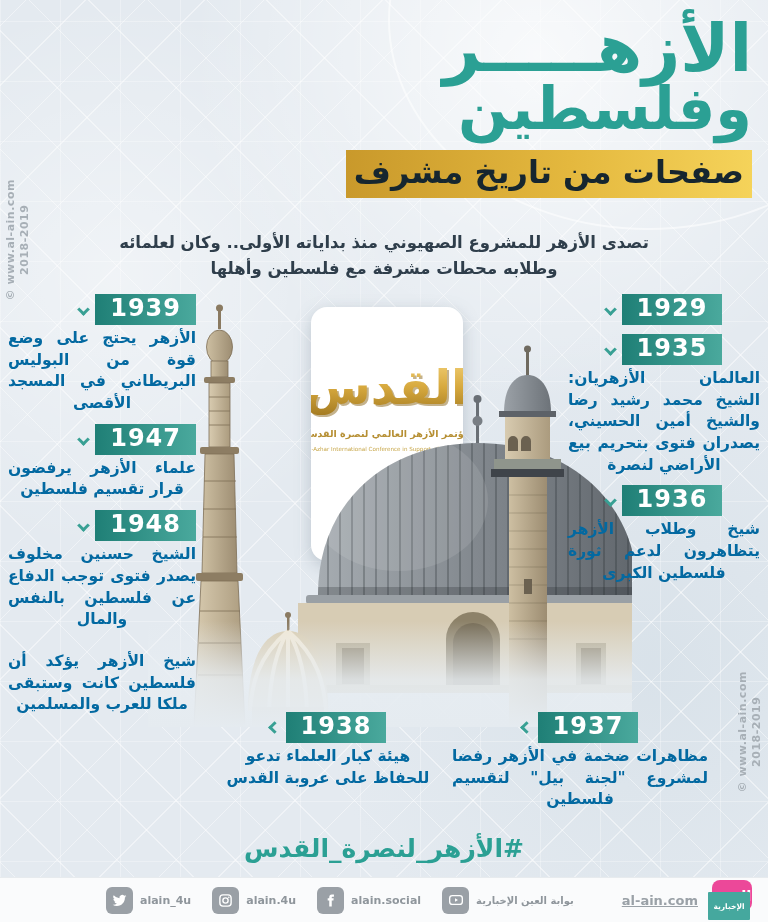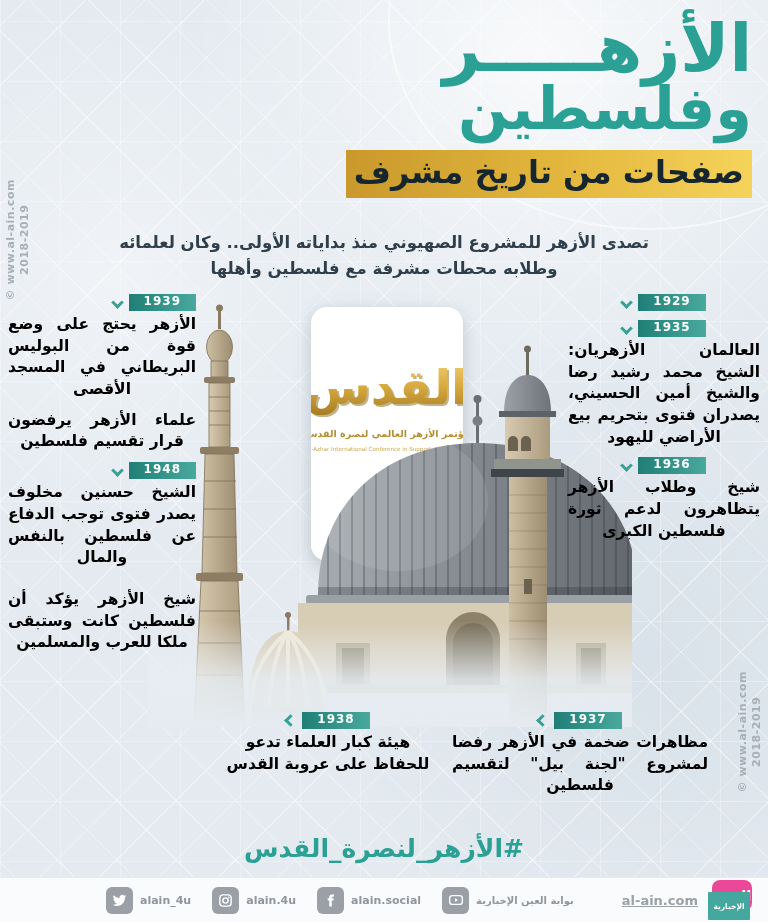--- a/index.html
+++ b/index.html
@@ -41,26 +41,26 @@
   
   .col { position:absolute; z-index:6; }
   .col-left  { right:572px; left:12px;  top:294px; width:188px; }
   .col-right { right:8px;  top:294px; width:192px; left:auto; }
   .entry { margin-bottom:9px; }
   .entry-head { display:flex; direction:ltr; align-items:center; gap:7px; margin-bottom:3px; }
   .entry-head.end    { justify-content:flex-end; }
   .entry-head.center { justify-content:center; }
   .year-badge { display:inline-block; min-width:60px; text-align:center;
     padding:0 15px 3px; background:linear-gradient(90deg,#1f7f76,#4aa99d);
-    color:#fff; font-size:12px; font-weight:bold; letter-spacing:1px; }
+    color:#fff; font-size:24px; font-weight:bold; letter-spacing:1px; }
   .chev { width:9px; height:9px; display:inline-block;
     border-left:3px solid #38a094; border-bottom:3px solid #38a094; }
   .chev.down { transform:rotate(-45deg); }
   .chev.left { transform:rotate(45deg); }
-  .entry-text { font-size:15.5px; font-weight:bold; color:#000000; line-height:1.40;
+  .entry-text { font-size:15.5px; font-weight:bold; color:#0369a1; line-height:1.40;
     text-align:justify; text-align-last:center; }
   .entry.statement { margin-top:20px; }
 
   
   .bottom-entry { position:absolute; z-index:6; }
   .b-1938 { left:226px; top:712px; width:204px; }
   .b-1937 { left:452px; top:712px; width:256px; }
   .bottom-entry .entry-text { text-align:center; text-align-last:center; }
   .b-1937 .entry-text { text-align:justify; text-align-last:center; }
 
@@ -229,20 +229,24 @@
 
   <div class="col col-left">
     <div class="entry">
       <div class="entry-head end">
         <span class="chev down"></span>
         <span class="year-badge">1939</span>
       </div>
       <div class="entry-text">الأزهر يحتج على وضع قوة من البوليس البريطاني في المسجد الأقصى</div>
     </div>
     <div class="entry">
+      <div class="entry-head end">
+        <span class="chev down"></span>
+        <span class="year-badge">1947</span>
+      </div>
       <div class="entry-text">علماء الأزهر يرفضون قرار تقسيم فلسطين</div>
     </div>
     <div class="entry">
       <div class="entry-head end">
         <span class="chev down"></span>
         <span class="year-badge">1948</span>
       </div>
       <div class="entry-text">الشيخ حسنين مخلوف يصدر فتوى توجب الدفاع عن فلسطين بالنفس والمال</div>
     </div>
     <div class="entry statement">
@@ -255,21 +259,21 @@
       <div class="entry-head center">
         <span class="chev down"></span>
         <span class="year-badge">1929</span>
       </div>
     </div>
     <div class="entry">
       <div class="entry-head center">
         <span class="chev down"></span>
         <span class="year-badge">1935</span>
       </div>
-      <div class="entry-text">العالمان الأزهريان: الشيخ محمد رشيد رضا والشيخ أمين الحسيني، يصدران فتوى بتحريم بيع الأراضي لليهود</div>
+      <div class="entry-text">العالمان الأزهريان: الشيخ محمد رشيد رضا والشيخ أمين الحسيني، يصدران فتوى بتحريم بيع الأراضي لنصرة</div>
     </div>
     <div class="entry">
       <div class="entry-head center">
         <span class="chev down"></span>
         <span class="year-badge">1936</span>
       </div>
       <div class="entry-text">شيخ وطلاب الأزهر يتظاهرون لدعم ثورة فلسطين الكبرى</div>
     </div>
   </div>
 

